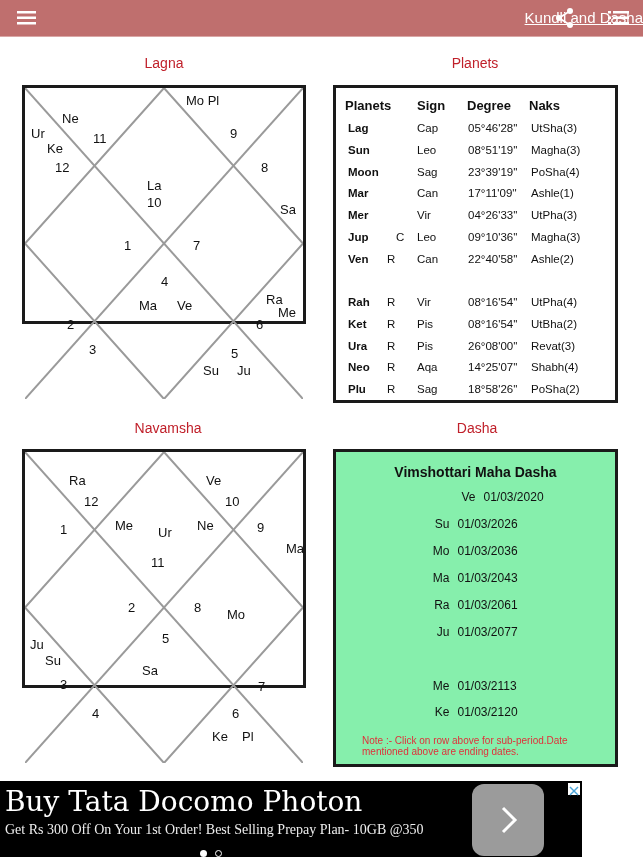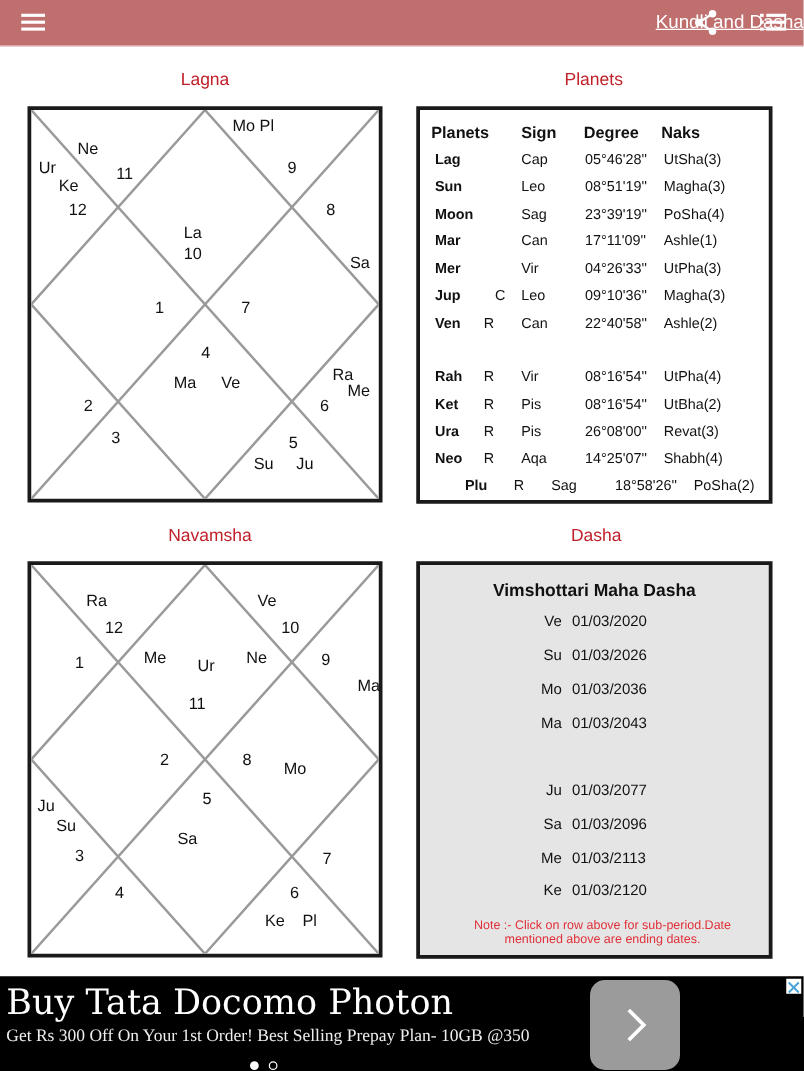--- a/index.html
+++ b/index.html
@@ -16,48 +16,48 @@
   .topbar .title {
     position: absolute; left: 0; right: 0; top: 0; height: 36px; line-height: 36px;
     text-align: right; color: #fff; font-size: 15px; text-decoration: underline;
   }
   .icon-btn { position: absolute; top: 0; height: 36px; width: 36px; cursor: pointer; }
   .section-title {
     position: absolute; color: #c0202a; font-weight: normal; font-size: 14px;
     text-align: center; width: 200px;
   }
   .chart {
-    position: absolute; width: 284px; height: 317px;
+    position: absolute; width: 284px; height: 239px;
     border: 3px solid #1a1a1a; box-sizing: border-box; background: #fff;
   }
   .chart svg { position: absolute; left: 0; top: 0; }
   .lbl { position: absolute; font-size: 13px; color: #111; white-space: nowrap; line-height: 14px; }
   .tablebox {
     position: absolute; left: 333px; top: 85px; width: 285px; height: 318px;
     border: 3px solid #1a1a1a; box-sizing: border-box; background: #fff;
   }
   .thead { position: absolute; top: 10px; font-size: 13px; font-weight: bold; }
   .prow { position: absolute; left: 0; width: 100%; height: 20px; font-size: 11.5px; cursor: pointer; }
   .prow span { position: absolute; top: 0; line-height: 16px; }
   .prow .pn { left: 12px; font-weight: bold; text-align: center; }
   .prow .rc { left: 51px; }
   .prow .sg { left: 81px; }
   .prow .dg { left: 132px; }
   .prow .nk { left: 195px; }
   .dashabox {
     position: absolute; left: 333px; top: 449px; width: 285px; height: 318px;
-    border: 3px solid #1a1a1a; box-sizing: border-box; background: #e5e5e5;
+    border: 3px solid #1a1a1a; box-sizing: border-box; background: #86efac;
   }
   .dasha-title { position: absolute; left: 0; right: 0; top: 12px; text-align: center; font-size: 14px; font-weight: bold; }
   .drow { position: absolute; left: 0; width: 100%; height: 20px; font-size: 12px; text-align: center; cursor: pointer; }
   .drow .pl { display: inline-block; width: 22px; text-align: right; margin-right: 8px; }
   .drow .dt { display: inline-block; width: 66px; text-align: left; }
-  .note { position: absolute; left: 26px; top: 283px; width: 240px; color: #e0303a; font-size: 10px; line-height: 11px; text-align: center; }
+  .note { position: absolute; left: 26px; top: 283px; width: 240px; color: #e0303a; font-size: 10px; line-height: 11px; }
   .ad {
-    position: absolute; left: 0; top: 781px; width: 643px; height: 76px; background: #000;
+    position: absolute; left: 0; top: 781px; width: 582px; height: 76px; background: #000;
   }
   .ad-head { position: absolute; left: 5px; top: 4px; color: #fff; font-family: "DejaVu Serif", "Liberation Serif", serif; font-size: 28px; line-height: 34px; }
   .ad-sub { position: absolute; left: 5px; top: 41px; color: #eee; font-family: "Liberation Serif", "DejaVu Serif", serif; font-size: 14px; line-height: 16px; }
   .ad-dots { position: absolute; left: 200px; top: 62px; height: 10px; }
   .dot { display: inline-block; width: 7px; height: 7px; border-radius: 50%; margin-right: 8px; box-sizing: border-box; }
   .dot.on { background: #fff; }
   .dot.off { border: 1px solid #fff; background: transparent; }
   .ad-btn {
     position: absolute; left: 472px; top: 3px; width: 72px; height: 72px; border-radius: 12px;
     background: #9b9b9b; cursor: pointer;
@@ -212,21 +212,21 @@
     <span class="dg">26°08'00''</span>
     <span class="nk">Revat(3)</span>
   </div>
   <div class="prow" style="top:271px;">
     <span class="pn">Neo</span>
     <span class="rc">R</span>
     <span class="sg">Aqa</span>
     <span class="dg">14°25'07''</span>
     <span class="nk">Shabh(4)</span>
   </div>
-  <div class="prow" style="top:293px;margin-left:24px;">
+  <div class="prow" style="top:293px;">
     <span class="pn">Plu</span>
     <span class="rc">R</span>
     <span class="sg">Sag</span>
     <span class="dg">18°58'26''</span>
     <span class="nk">PoSha(2)</span>
   </div>
 </div>
 
 <div class="chart" style="left:22px; top:449px;">
   <svg width="278" height="311" viewBox="0 0 278 311">
@@ -257,37 +257,37 @@
   <span class="lbl" style="left:35px; top:226px;">3</span>
   <span class="lbl" style="left:233px; top:228px;">7</span>
   <span class="lbl" style="left:67px; top:255px;">4</span>
   <span class="lbl" style="left:207px; top:255px;">6</span>
   <span class="lbl" style="left:187px; top:278px;">Ke</span>
   <span class="lbl" style="left:217px; top:278px;">Pl</span>
 </div>
 
 <div class="dashabox">
   <div class="dasha-title">Vimshottari Maha Dasha</div>
-  <div class="drow" style="top:38px;">
+  <div class="drow" style="top:38px;margin-left:26px;">
     <span class="pl">Ve</span><span class="dt">01/03/2020</span>
   </div>
   <div class="drow" style="top:65px;">
     <span class="pl">Su</span><span class="dt">01/03/2026</span>
   </div>
   <div class="drow" style="top:92px;">
     <span class="pl">Mo</span><span class="dt">01/03/2036</span>
   </div>
   <div class="drow" style="top:119px;">
     <span class="pl">Ma</span><span class="dt">01/03/2043</span>
   </div>
+  <div class="drow" style="top:146px;">
+    <span class="pl">Ra</span><span class="dt">01/03/2061</span>
+  </div>
   <div class="drow" style="top:173px;">
     <span class="pl">Ju</span><span class="dt">01/03/2077</span>
-  </div>
-  <div class="drow" style="top:200px;">
-    <span class="pl">Sa</span><span class="dt">01/03/2096</span>
   </div>
   <div class="drow" style="top:227px;">
     <span class="pl">Me</span><span class="dt">01/03/2113</span>
   </div>
   <div class="drow" style="top:253px;">
     <span class="pl">Ke</span><span class="dt">01/03/2120</span>
   </div>
   <div class="note">Note :- Click on row above for sub-period.Date mentioned above are ending dates.</div>
 </div>
 

